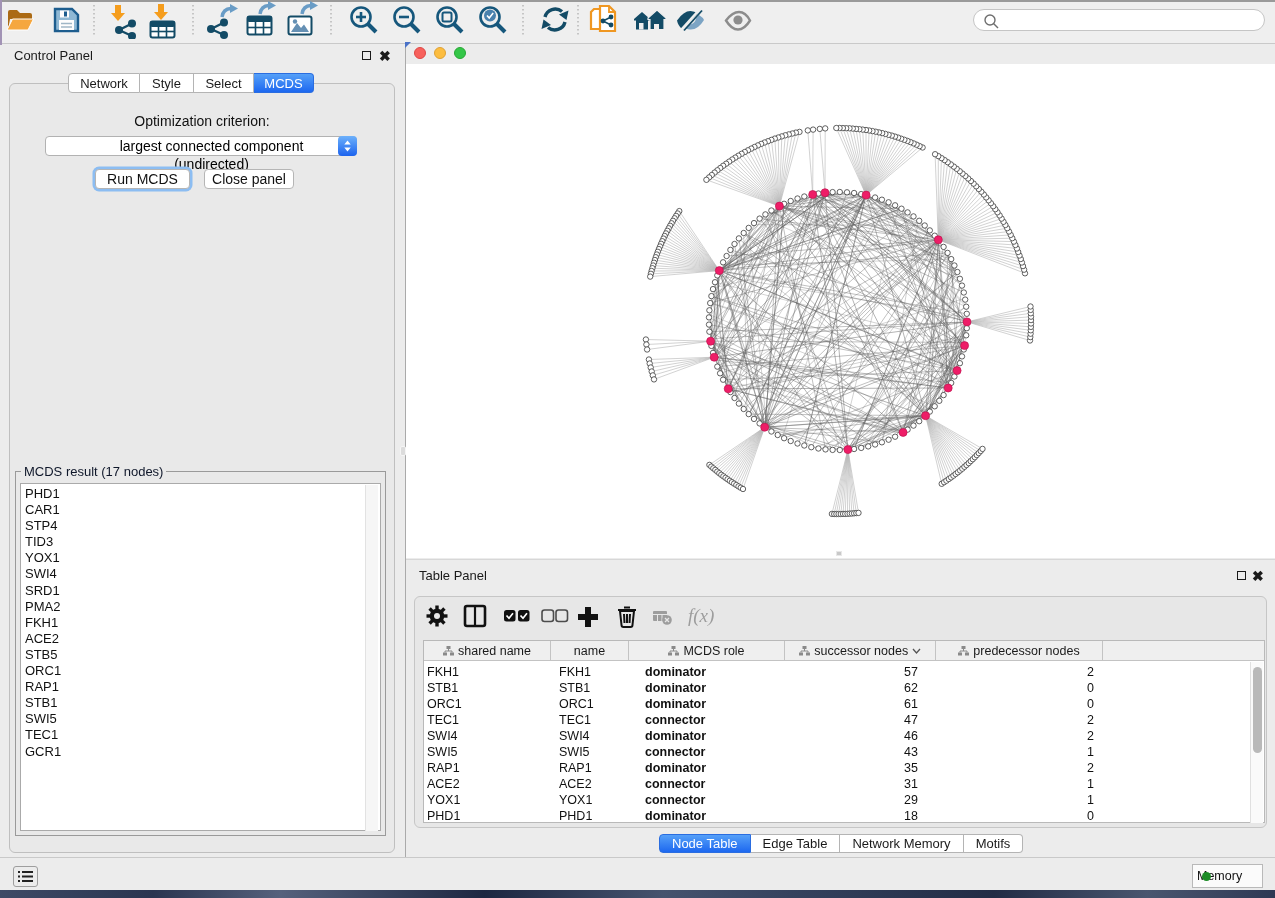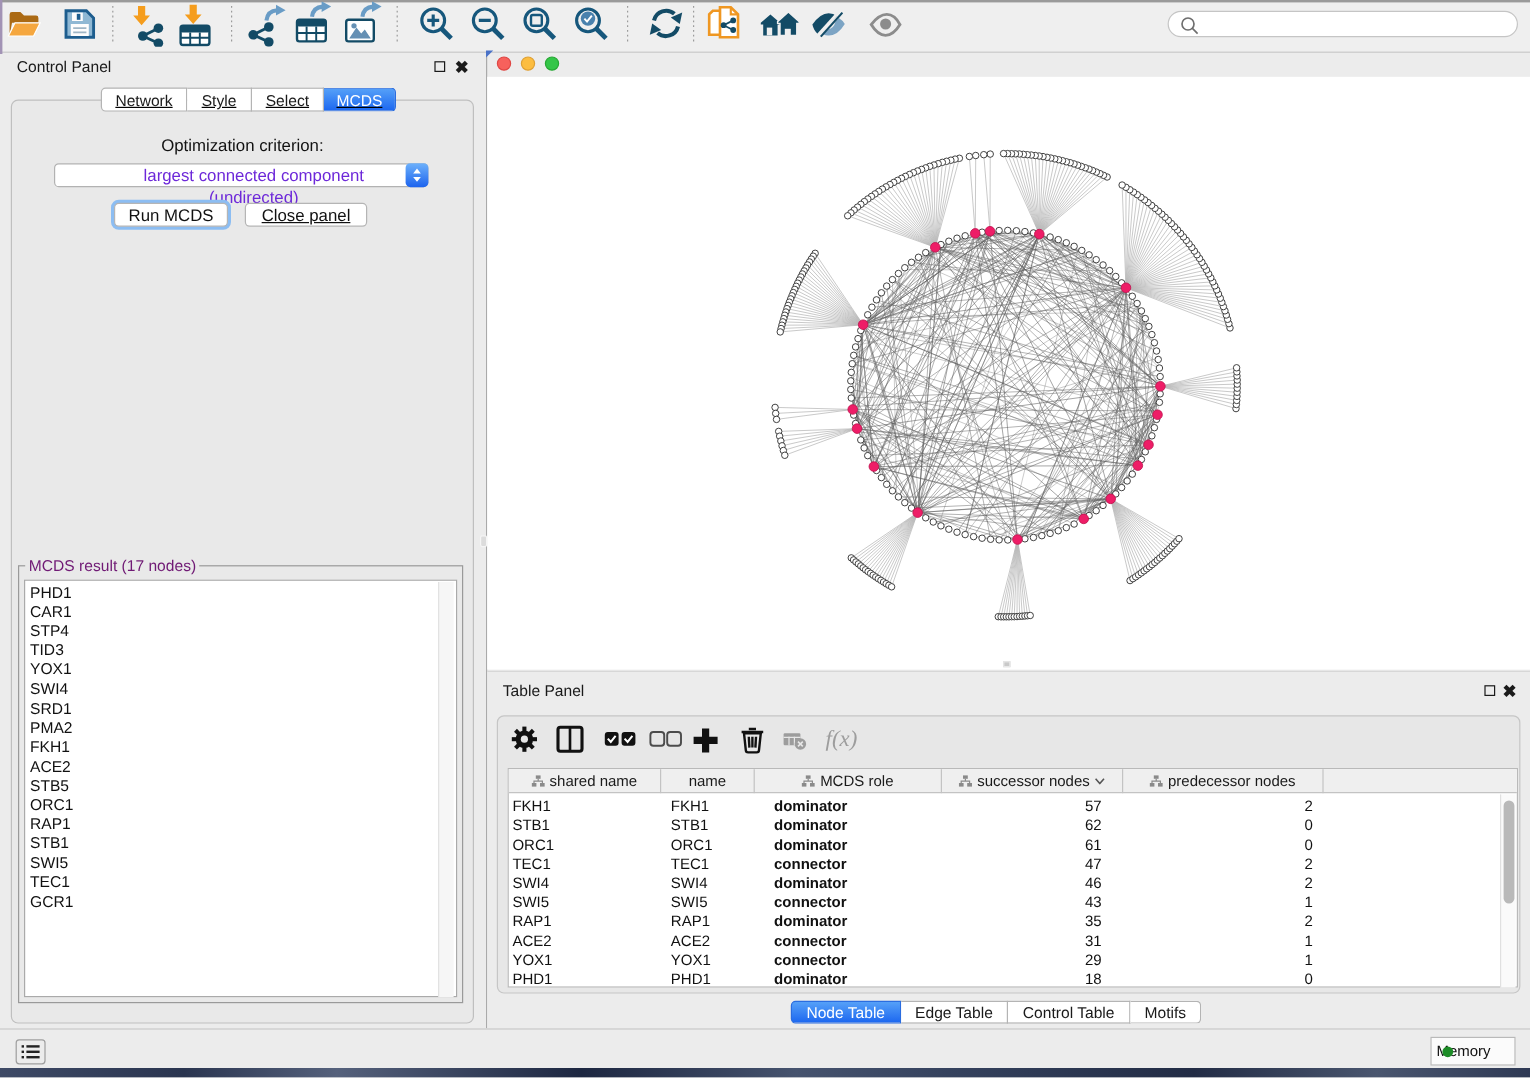--- a/index.html
+++ b/index.html
@@ -9,32 +9,32 @@
 
 #toolbar { position:absolute; left:0; top:0; width:1275px; height:44px; background:#efefef; border-top:2px solid #9a9a9a; border-bottom:1px solid #c9c9c9; }
 #leftedge { position:absolute; left:0; top:0; width:2px; height:45px; background:#a293b5; z-index:9; }
 .ticon { position:absolute; top:5px; }
 #searchbox { position:absolute; left:973px; top:9px; width:292px; height:22px; background:#fff; border:1px solid #c5c5c5; border-radius:12px; }
 
 #cp-title { position:absolute; left:14px; top:48px; font-size:13px; color:#1a1a1a; }
 .hdr-float { position:absolute; width:9px; height:9px; border:1.5px solid #1a1a1a; }
 .hdr-x { position:absolute; font-size:14px; font-weight:bold; color:#1a1a1a; }
 #cp-pane { position:absolute; left:9px; top:83px; width:386px; height:770px; background:#e9e9e9; border:1px solid #bfbfbf; border-radius:6px; }
-#tabs { position:absolute; left:84px; top:73px; height:24px; display:flex; z-index:3;text-decoration:underline; }
+#tabs { position:absolute; left:68px; top:73px; height:24px; display:flex; z-index:3; }
 .tab { height:20px; line-height:19px; font-size:13px; color:#1a1a1a; background:#fff; border:1px solid #b4b4b4; border-left:none; padding:0; text-align:center; }
 .tab.first { border-left:1px solid #b4b4b4; border-radius:4px 0 0 4px; }
 .tab.sel { background:linear-gradient(#55a0f8,#1d68f0); color:#fff; border-color:#2a6de0; border-radius:0 4px 4px 0; }
 #opt-label { position:absolute; left:0; top:113px; width:404px; text-align:center; font-size:14px; color:#111; }
-#combo { position:absolute; left:45px; top:136px; width:312px; height:20px; background:#fff; border:1px solid #b2b2b2; border-radius:4px; font-size:14px; color:#6d28d9; line-height:18px; text-align:center; padding-right:19px;padding-left:40px; }
+#combo { position:absolute; left:45px; top:136px; width:312px; height:20px; background:#fff; border:1px solid #b2b2b2; border-radius:4px; font-size:14px; color:#000000; line-height:18px; text-align:center; padding-right:19px;padding-left:40px; }
 #combo .spin { position:absolute; right:-1px; top:-1px; width:19px; height:20px; border-radius:4px; background:linear-gradient(#6db1fb,#1c63ee); }
 .btn { position:absolute; height:20px; background:#fff; border:1px solid #b5b5b5; border-radius:4px; font-size:14px; color:#111; line-height:18px; text-align:center; }
 #btn-run { left:95px; top:169px; width:95px; box-shadow:0 0 0 2.5px #8cbdf2; }
-#btn-close { left:204px; top:169px; width:102px;text-decoration:underline; }
+#btn-close { left:204px; top:169px; width:90px; }
 #fieldset { position:absolute; left:15px; top:471px; width:371px; height:365px; border:1px solid #9a9a9a; }
-#fieldset legend.lg { position:absolute; left:5px; top:-8px; background:#e9e9e9; padding:0 3px; font-size:13px; color:#701a75; }
+#fieldset legend.lg { position:absolute; left:5px; top:-8px; background:#e9e9e9; padding:0 3px; font-size:13px; color:#0f172a; }
 #mcds-list { position:absolute; left:4px; top:11px; width:361px; height:348px; background:#fff; border:1px solid #aaa; font-size:13px; color:#111; padding:2px 0 0 4px; line-height:16.1px; }
 #mcds-sb { position:absolute; right:2px; top:1px; width:13px; height:346px; background:#f6f6f6; border-left:1px solid #e2e2e2; }
 
 #vsplit { position:absolute; left:405px; top:45px; width:1px; height:812px; background:#aaa; }
 #vgrip { position:absolute; left:400px; top:446px; width:6px; height:10px; background:#dcdcdc; border:1px solid #f5f5f5; border-radius:2px; z-index:5; }
 
 #nw-title { position:absolute; left:406px; top:43px; width:869px; height:20px; background:linear-gradient(#f6f6f6,#d7d7d7); border-bottom:1px solid #aaa; }
 #nw-title .t { position:absolute; left:67px; top:3px; width:869px; text-align:center; font-size:13px; color:#222; }
 .light { position:absolute; top:47px; width:12px; height:12px; border-radius:50%; }
 #canvas { position:absolute; left:406px; top:64px; width:869px; height:494px; background:#fff; }
@@ -1246,21 +1246,21 @@
         <span class="c4">18</span>
         <span class="c5">0</span>
       </div>
   <div id="tbl-sb">
         <div class="thumb"></div>
       </div>
 </div>
 <div id="btabs">
   <div class="btab sel">Node Table</div>
       <div class="btab">Edge Table</div>
-      <div class="btab">Control Table</div>
+      <div class="btab">Network Memory</div>
       <div class="btab last">Motifs</div>
 </div>
 <div id="statusbar"></div>
 <div id="sb-icon"><svg width="23" height="19" viewBox="0 0 23 19">
         <g fill="#222">
           <rect x="4" y="4" width="2" height="2"></rect>
           <rect x="8" y="4" width="11" height="2"></rect>
           <rect x="4" y="8.5" width="2" height="2"></rect>
           <rect x="8" y="8.5" width="11" height="2"></rect>
           <rect x="4" y="13" width="2" height="2"></rect>

